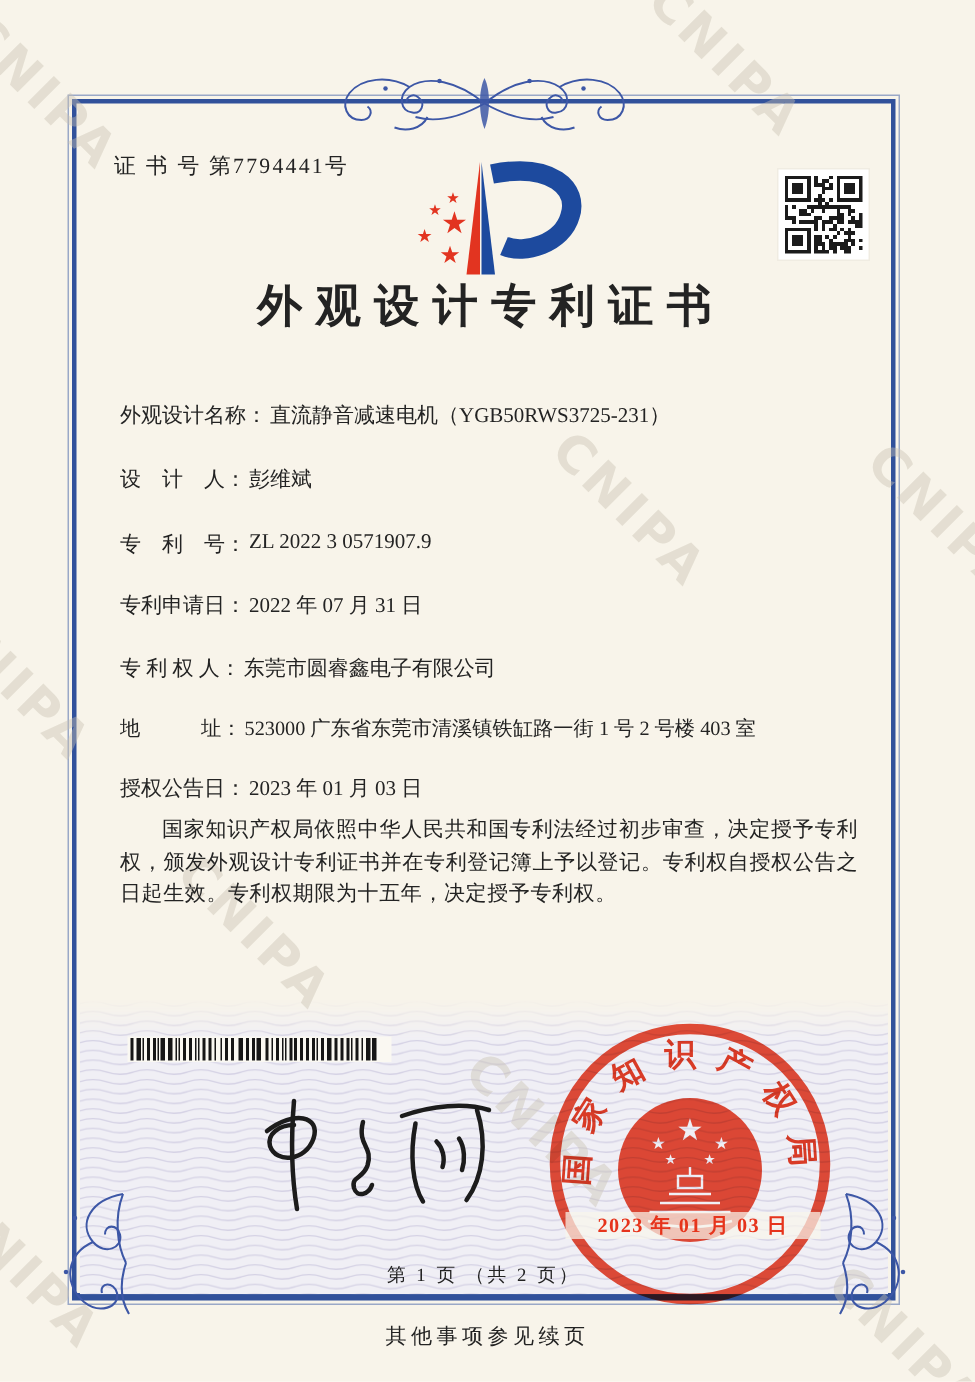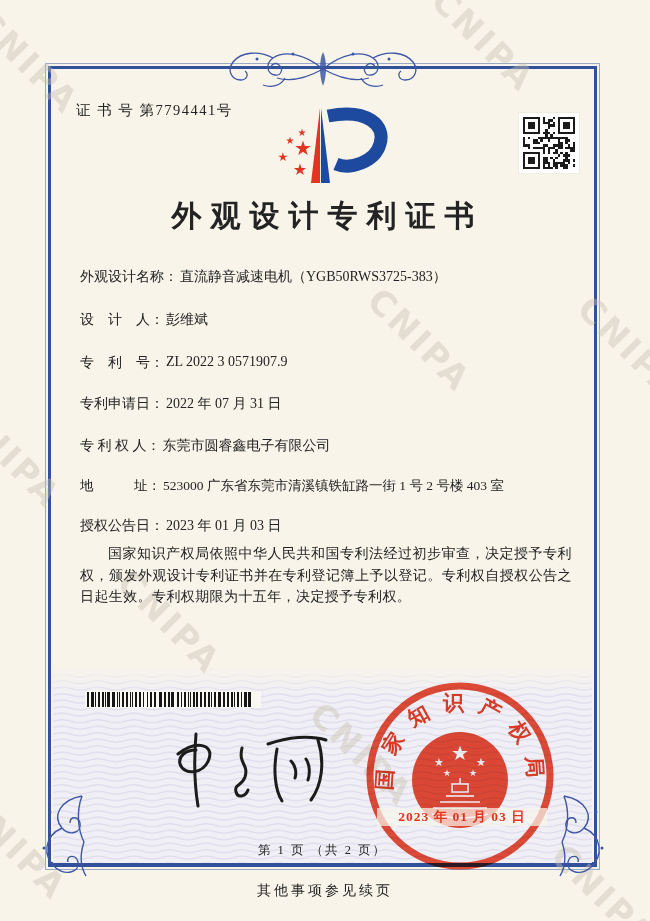--- a/index.html
+++ b/index.html
@@ -49,21 +49,21 @@
     transform:translate(-50%,-50%);font-family:"DejaVu Sans",sans-serif;
   }
 
   .qr{
     position:absolute;left:519px;top:113px;width:52px;height:52px;
     background:#fff;padding:4px;z-index:3;box-shadow:0 0 0 1px rgba(0,0,0,.03);
   }
   .qr svg{display:block;width:100%;height:100%;fill:#1b1b1b}
 
   .title{
-    position:absolute;left:0;right:4px;top:196px;text-align:center;z-index:3;
+    position:absolute;left:0;right:4px;top:184px;text-align:center;z-index:3;
     font-size:30px;font-weight:bold;letter-spacing:9px;text-indent:9px;
   }
 
   .row{position:absolute;left:80px;width:508px;font-size:14px;z-index:3;display:flex;white-space:nowrap}
   .row .lab{white-space:pre}
   .row .val{margin-left:2px}
   .r1{top:268px}.r2{top:311px}.r3{top:354px}.r4{top:395px}
   .r5{top:437px}.r6{top:477px;font-size:13.5px}.r7{top:517px}
   .pair2{position:absolute;left:262px;top:0;display:flex}
 
@@ -310,21 +310,21 @@
         <rect x="0" y="14" width="7" height="7"></rect>
         <rect x="1" y="15" width="5" height="5" fill="#fff"></rect>
         <rect x="2" y="16" width="3" height="3"></rect>
       </svg>
   </div>
 
   <div class="title">外观设计专利证书</div>
 
   <div class="row r1">
     <span class="lab">外观设计名称：</span>
-    <span class="val">直流静音减速电机（YGB50RWS3725-383）</span>
+    <span class="val">直流静音减速电机（YGB50RWS3725-231）</span>
   </div>
   <div class="row r2">
     <span class="lab">设　计　人：</span>
     <span class="val">彭维斌</span>
   </div>
   <div class="row r3">
     <span class="lab">专　利　号：</span>
     <span class="val">ZL 2022 3 0571907.9</span>
   </div>
   <div class="row r4">

